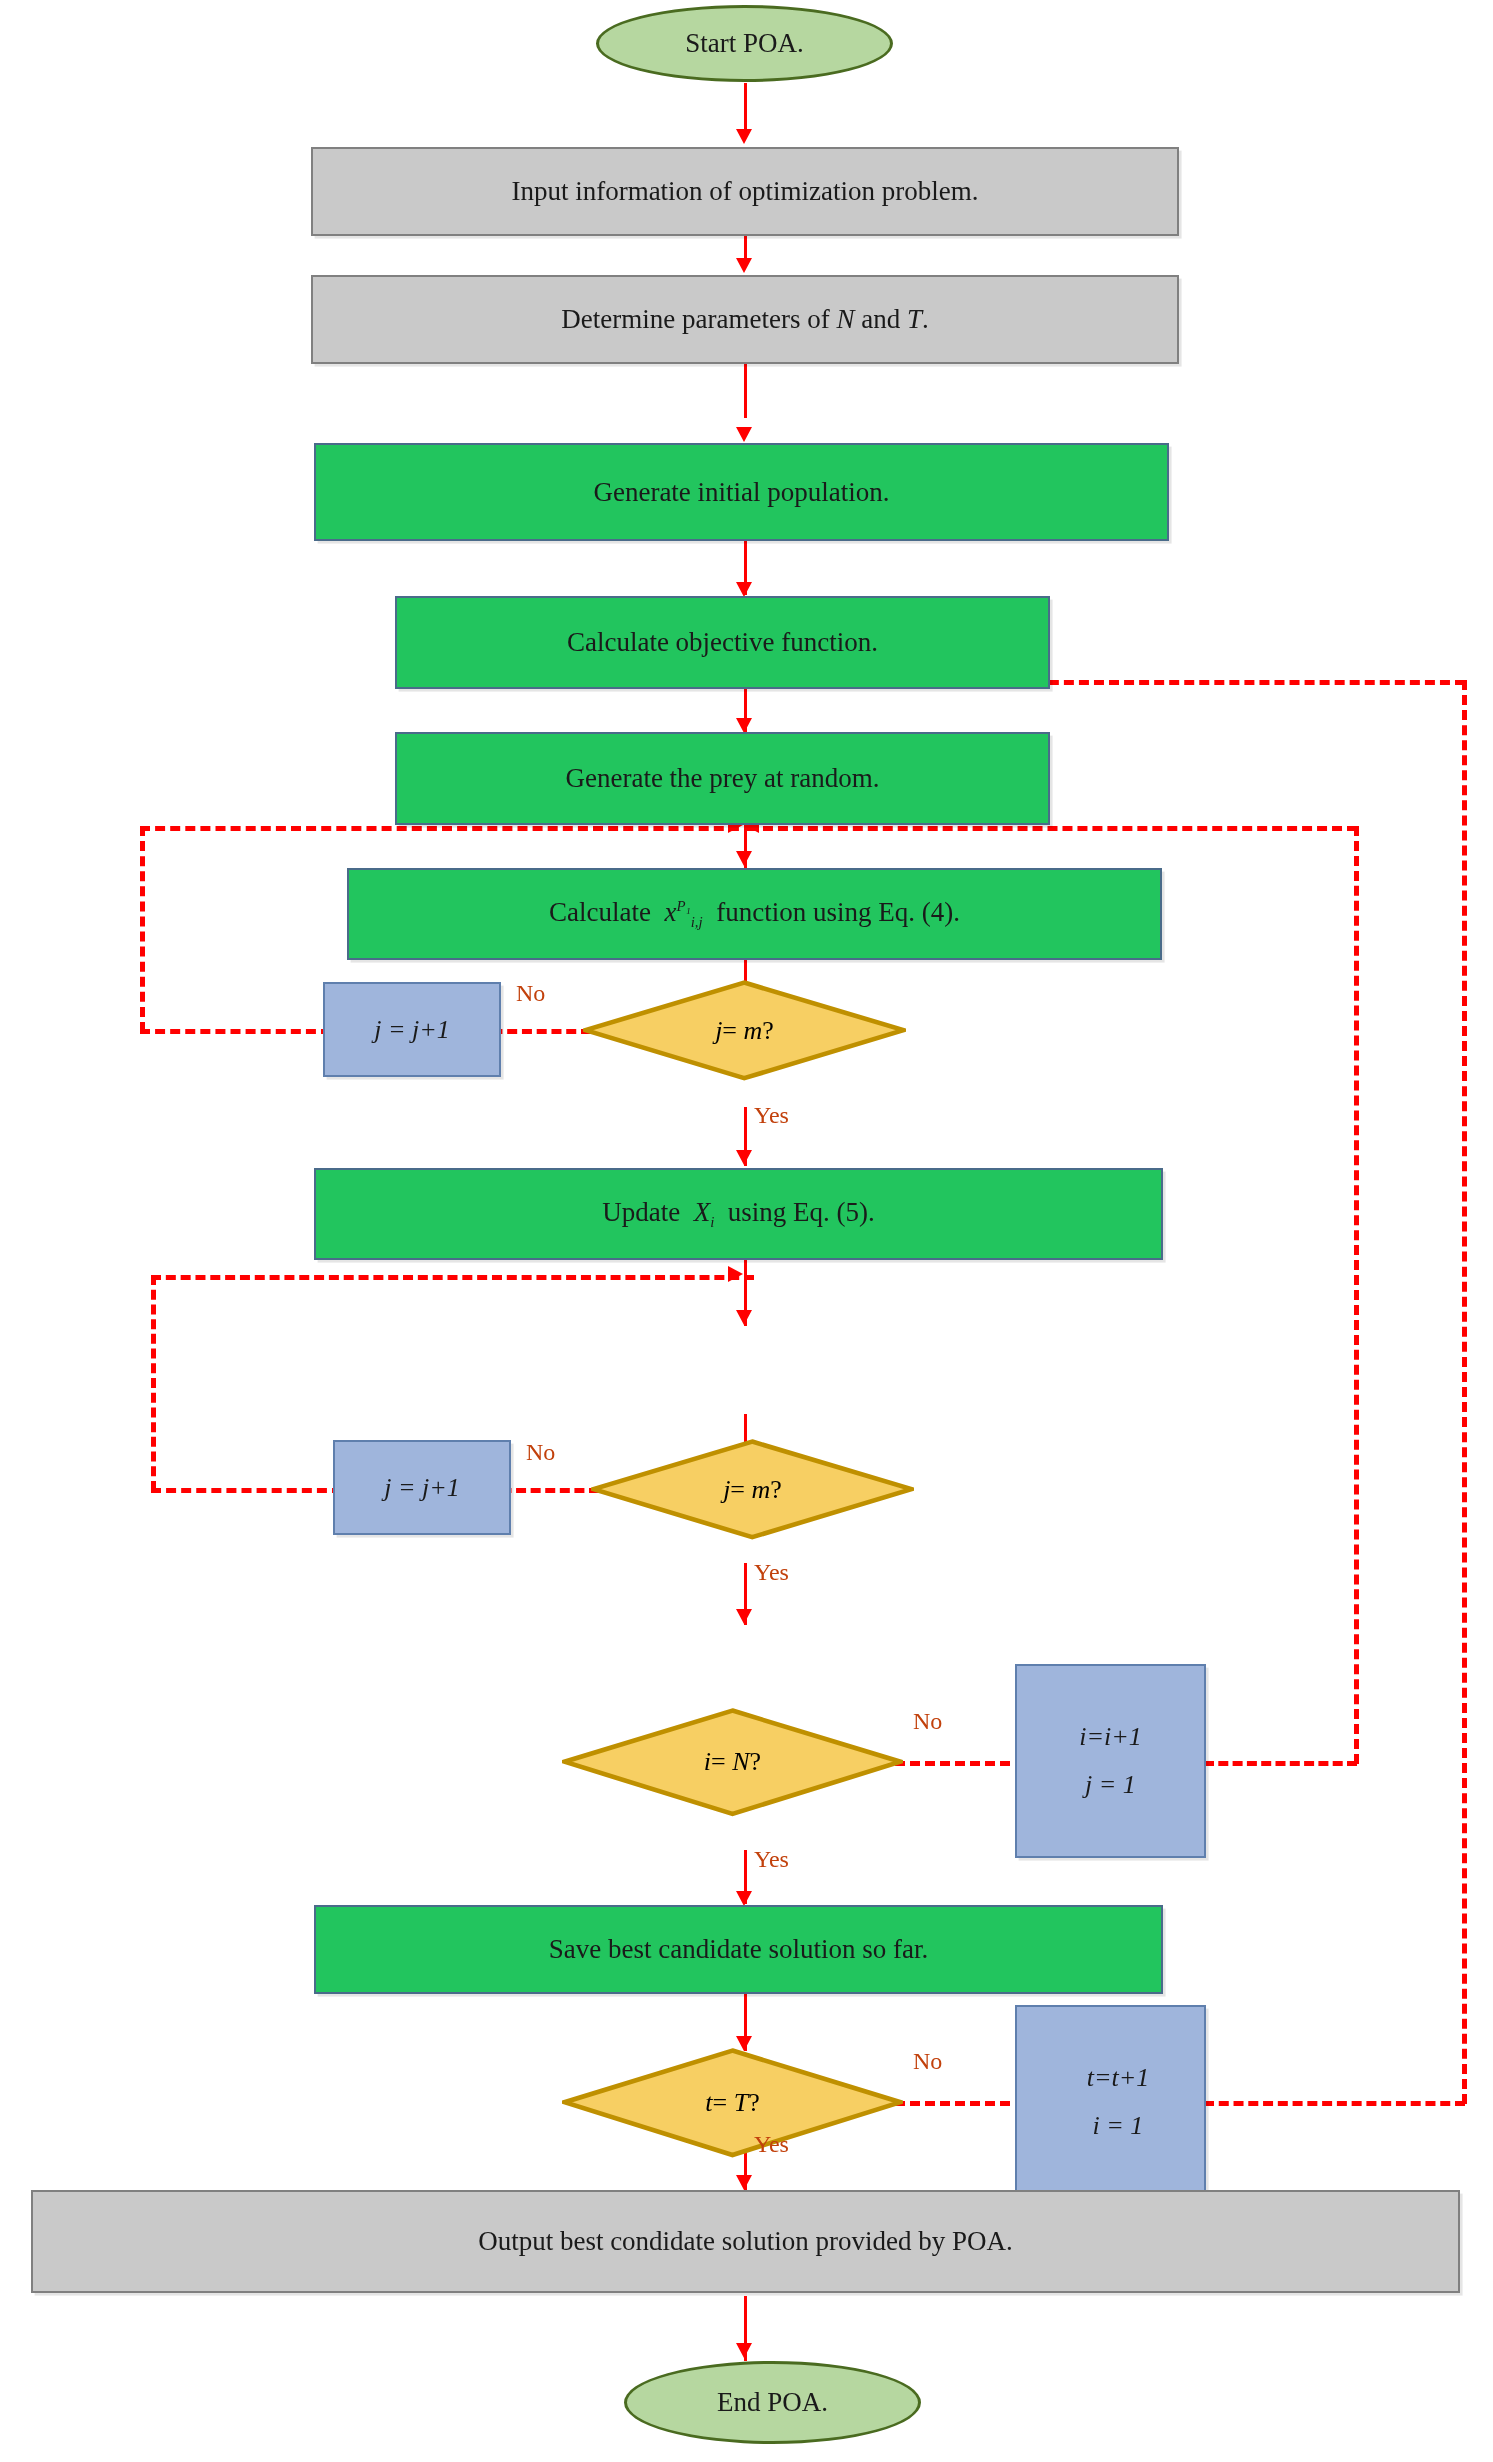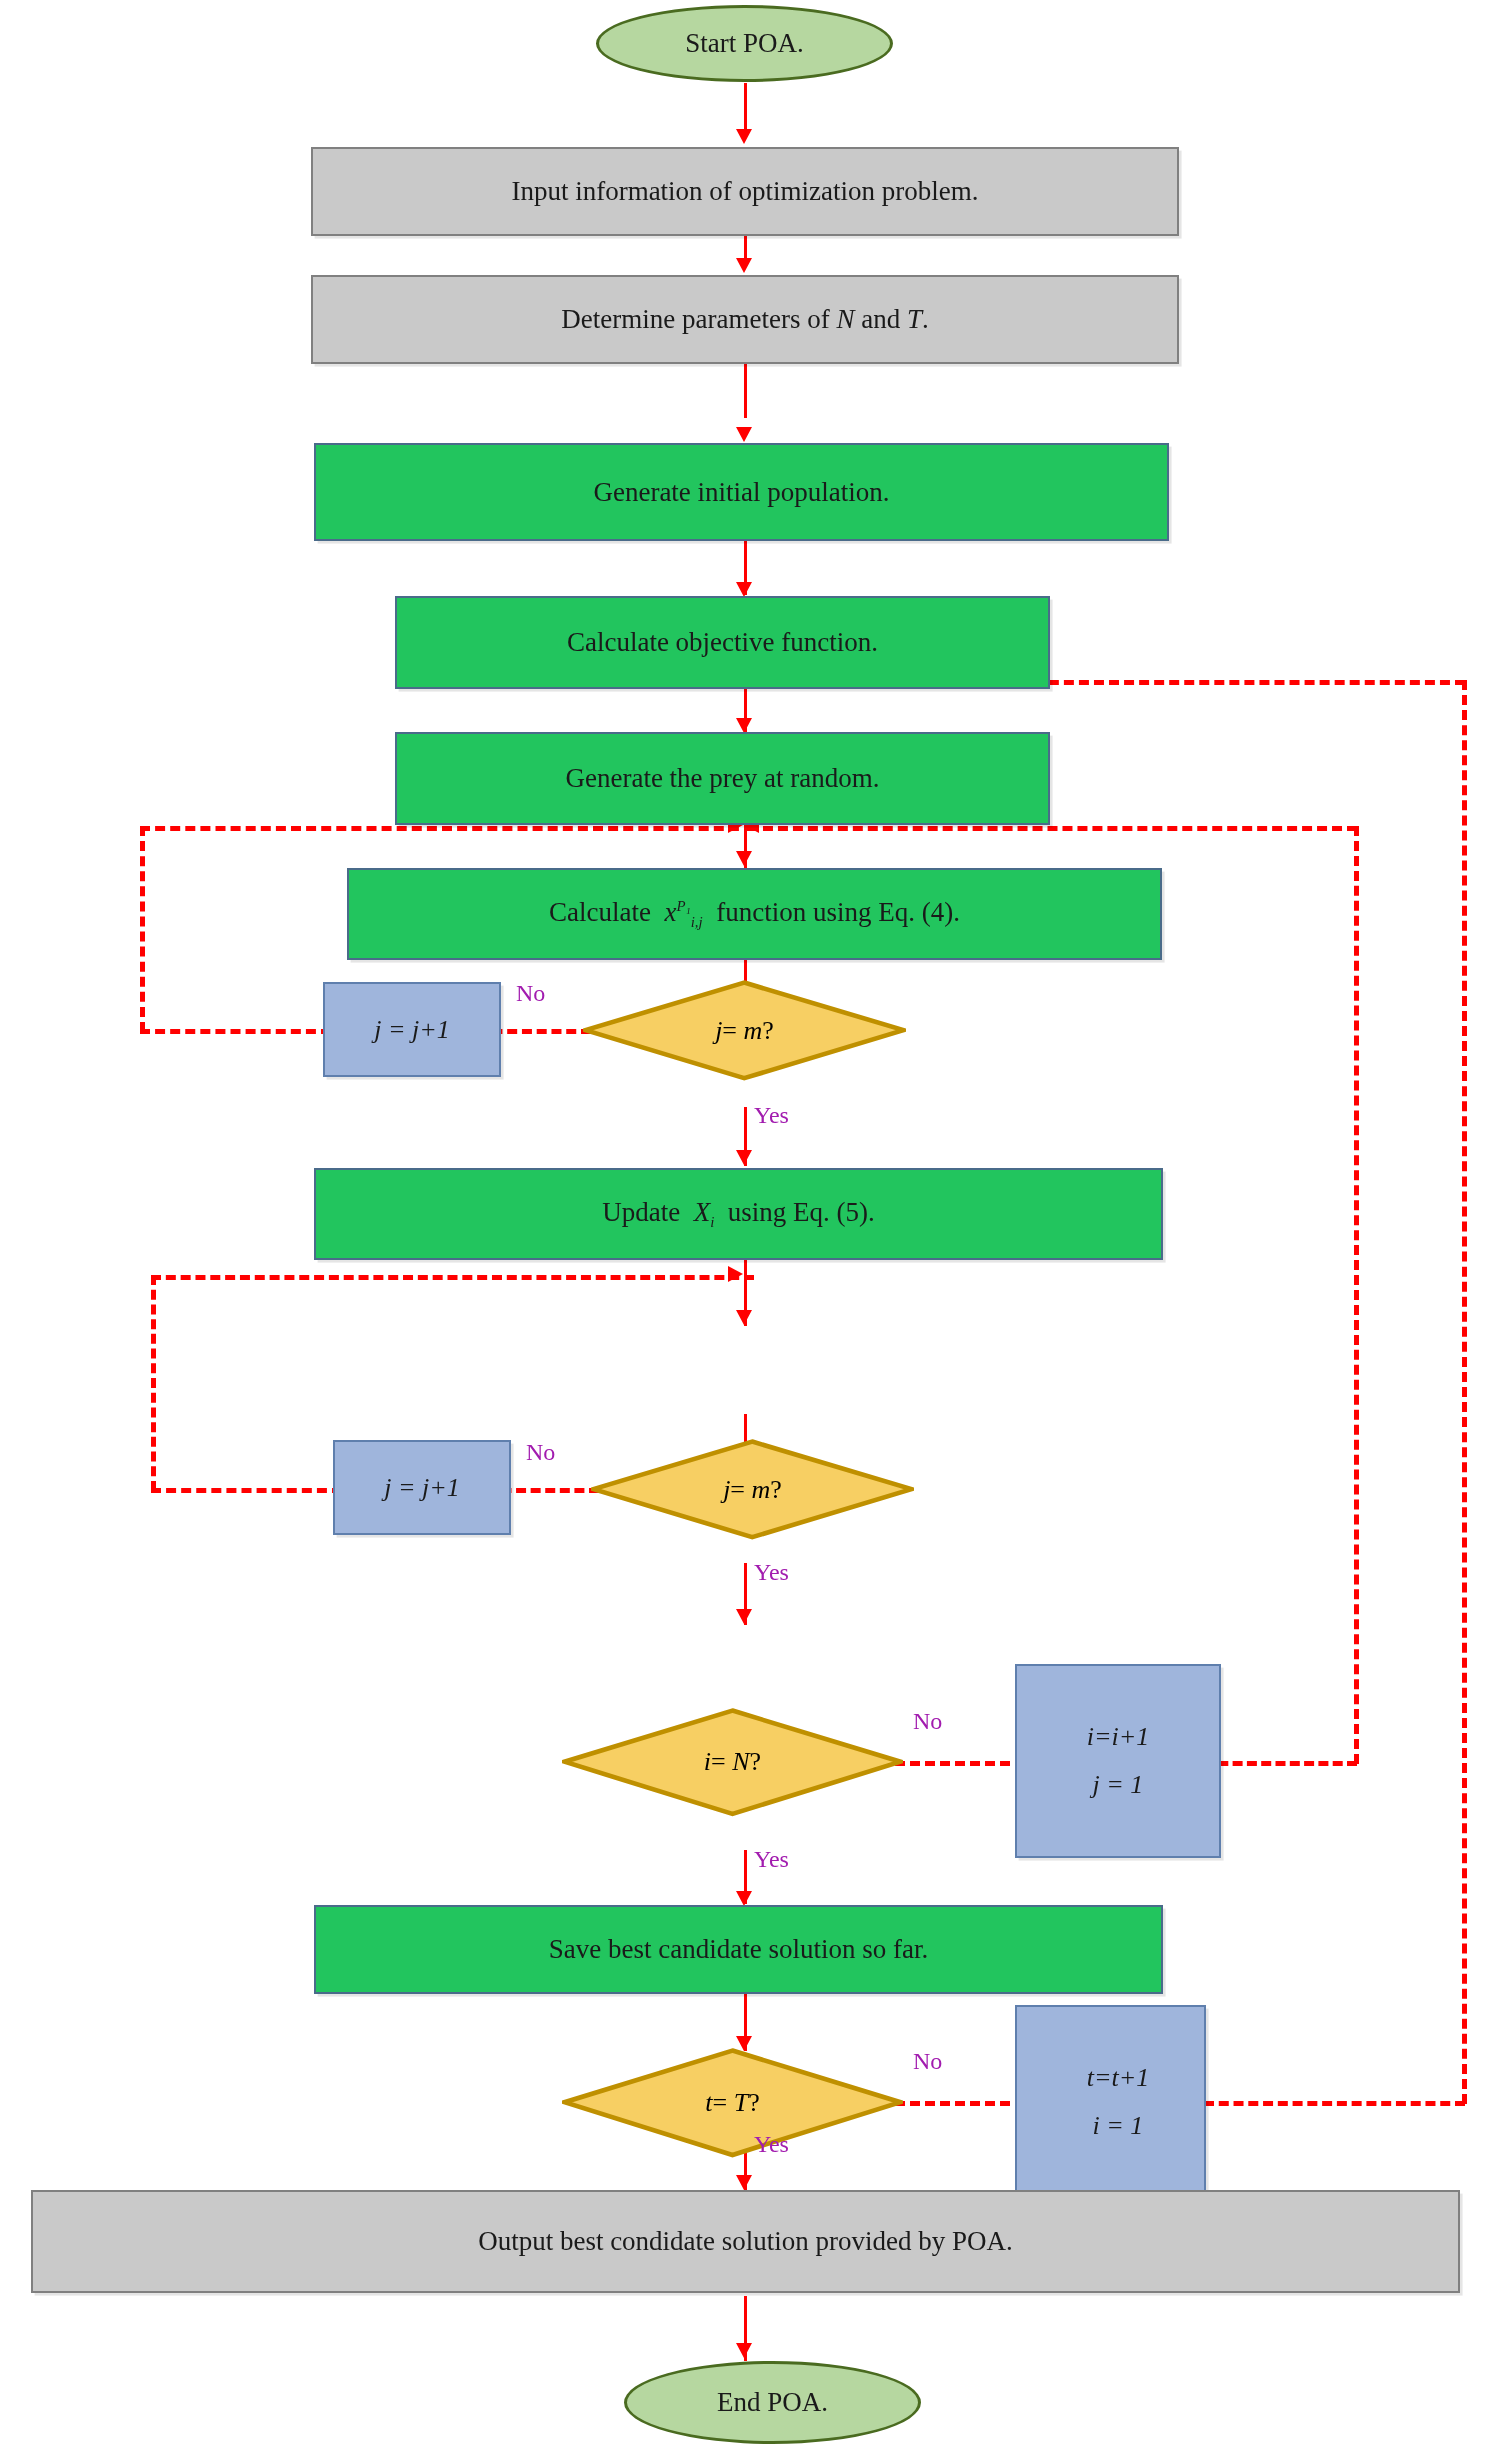--- a/index.html
+++ b/index.html
@@ -28,21 +28,21 @@
       border-left:8.8px solid transparent;border-right:8.8px solid transparent;
       border-top:15.5px solid #ff0000;}
   .arrowhead.left{border-top:8.8px solid transparent;border-bottom:8.8px solid transparent;
       border-right:15.5px solid #ff0000;border-left:0;}
   .arrowhead.right{border-top:8.8px solid transparent;border-bottom:8.8px solid transparent;
       border-left:15.5px solid #ff0000;border-right:0;}
 
   .dash-h{position:absolute;height:0;border-top:5.7px dashed #ff0000;}
   .dash-v{position:absolute;width:0;border-left:5.7px dashed #ff0000;}
 
-  .edgelabel{position:absolute;font-size:24px;color:#a21caf;white-space:nowrap;}
+  .edgelabel{position:absolute;font-size:24px;color:#c2410c;white-space:nowrap;}
 
   
   .t-big{font-size:27px;}
   .t-mid{font-size:26px;}
   .ital{font-style:italic;}
   sup{font-size:0.55em;vertical-align:super;}
   sub{font-size:0.55em;vertical-align:sub;}
   .formula{white-space:nowrap;}
   .stack{display:flex;flex-direction:column;gap:17.5px;align-items:center;justify-content:center;}
 </style>
@@ -202,21 +202,21 @@
       <polygon points="330,5 655,104 330,205 5,104" fill="#f7cf63" stroke="#bf9000" stroke-width="9"></polygon>
     </svg>
     <div class="dlabel t-mid">
       <span class="ital">i</span>
         <span>=</span>
         <span class="ital">&nbsp;N</span>
         <span>?</span>
     </div>
   </div>
 
-  <div class="node proc darkblue" style="left:1015px;top:1664px;width:206px;height:194px;">
+  <div class="node proc darkblue" style="left:1015px;top:1664px;width:191px;height:194px;">
     <span class="stack">
       <span class="t-mid ital">i=i+1</span>
       <span class="t-mid ital">j = 1</span>
     </span>
   </div>
 
   <div class="node proc t-big" style="left:314px;top:1905px;width:849px;height:89px;">
     <span>Save best candidate solution so far.</span>
   </div>
 

